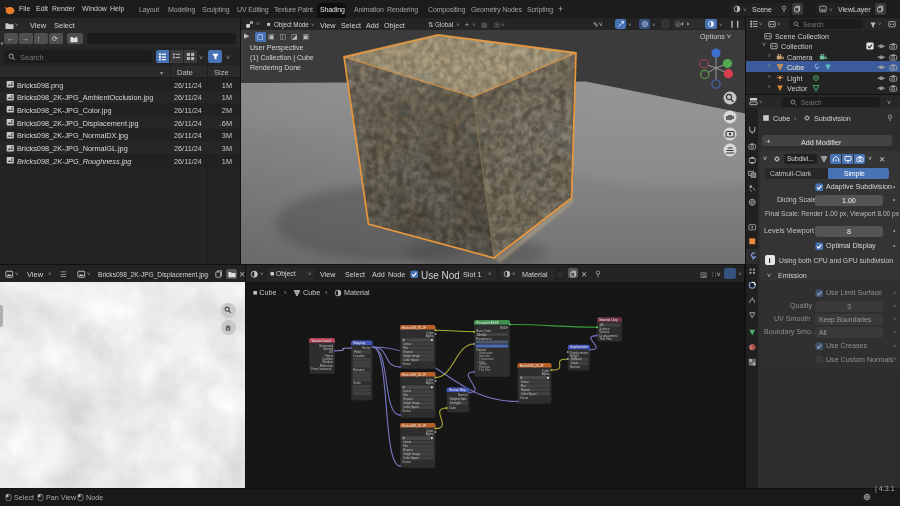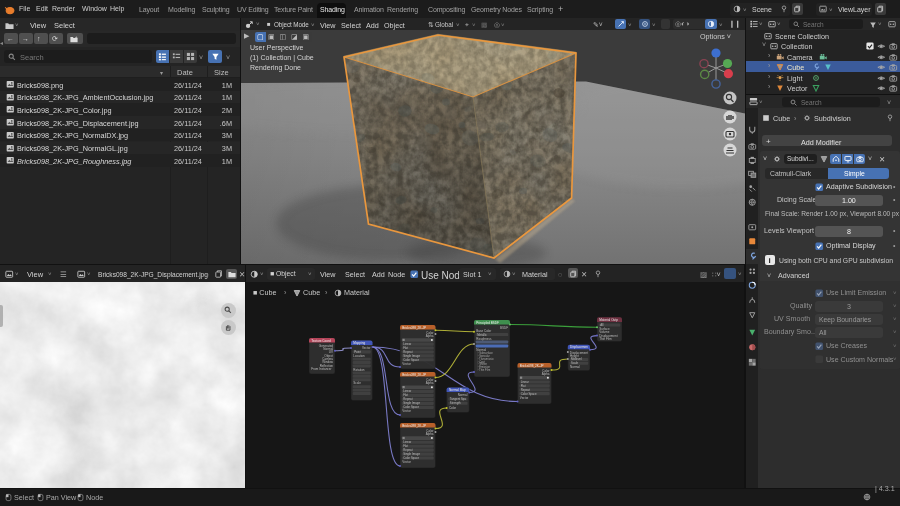--- a/index.html
+++ b/index.html
@@ -872,27 +872,27 @@
 <svg class="ic" style="left:69px;top:146.5px" width="8.5" height="8.5" viewBox="0 0 10 10">
         <rect x="0.5" y="0.5" width="9" height="9" rx="1.8" fill="#4772b3"></rect>
         <path d="M2.5 5.2 l1.8 2 l3.2 -4" fill="none" stroke="#fff" stroke-width="1.4"></path>
       </svg>
 <div class="txt" style="left:80px;top:147px;font-size:7.1px;color:#d8d8d8;">Optimal Display</div>
 <div class="txt" style="left:147px;top:147px;font-size:7px;color:#999;">•</div>
 <div class="abs" style="left:19px;top:160px;width:10px;height:10px;background:#e8e8e8;border-radius:2px;"></div>
 <div class="txt" style="left:22.5px;top:161px;font-size:8px;color:#222;font-weight:bold;">i</div>
 <div class="txt" style="left:33px;top:161.5px;font-size:6.8px;color:#c9c9c9;">Using both CPU and GPU subdivision</div>
 <div class="txt" style="left:21px;top:177px;font-size:7px;color:#bbb;">˅</div>
-<div class="txt" style="left:32px;top:177px;font-size:7.1px;color:#d0d0d0;">Advanced</div>
+<div class="txt" style="left:32px;top:177px;font-size:7.1px;color:#d0d0d0;">Emission</div>
 <div class="abs" style="left:14px;top:186px;width:140px;height:88px;background:#303030;border-radius:0 0 3px 3px;"></div>
 <svg class="ic" style="left:69px;top:193.5px" width="8.5" height="8.5" viewBox="0 0 10 10">
         <rect x="0.5" y="0.5" width="9" height="9" rx="1.8" fill="#41526e"></rect>
         <path d="M2.5 5.2 l1.8 2 l3.2 -4" fill="none" stroke="#98a4b8" stroke-width="1.4"></path>
       </svg>
-<div class="txt" style="left:80px;top:194px;font-size:7.1px;color:#909090;">Use Limit Emission</div>
+<div class="txt" style="left:80px;top:194px;font-size:7.1px;color:#909090;">Use Limit Surface</div>
 <div class="txt" style="left:147px;top:194.5px;font-size:6px;color:#777;">˅</div>
 <div class="txt" style="left:44px;top:207px;font-size:7.1px;color:#909090;">Quality</div>
 <div class="abs" style="left:69px;top:205.5px;width:68px;height:11px;background:#3a3a3a;border-radius:3px;"></div>
 <div class="txt" style="left:101px;top:207.5px;font-size:7.1px;color:#9a9a9a;">3</div>
 <div class="txt" style="left:147px;top:207.5px;font-size:6px;color:#777;">˅</div>
 <div class="txt" style="left:28px;top:220px;font-size:7.1px;color:#909090;">UV Smooth</div>
 <div class="abs" style="left:69px;top:218.5px;width:68px;height:11px;background:#3a3a3a;border-radius:3px;"></div>
 <div class="txt" style="left:73px;top:220.5px;font-size:6.8px;color:#9a9a9a;">Keep Boundaries</div>
 <div class="txt" style="left:147px;top:220.5px;font-size:6px;color:#777;">˅</div>
 <div class="txt" style="left:18px;top:233px;font-size:7.1px;color:#909090;">Boundary Smo...</div>

